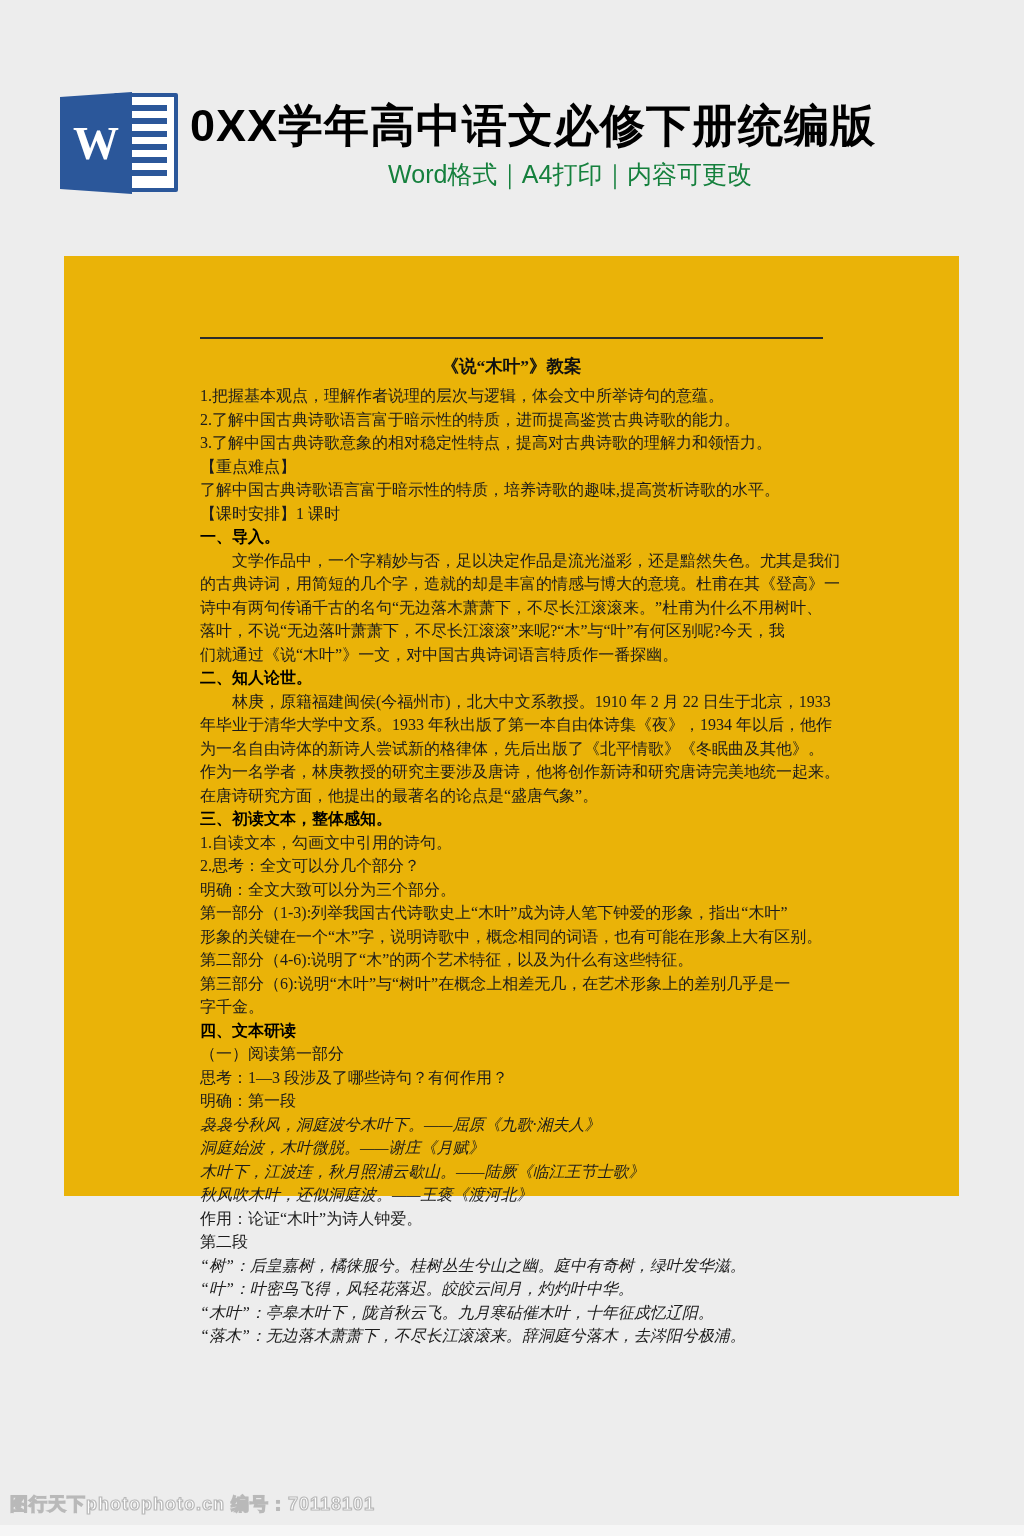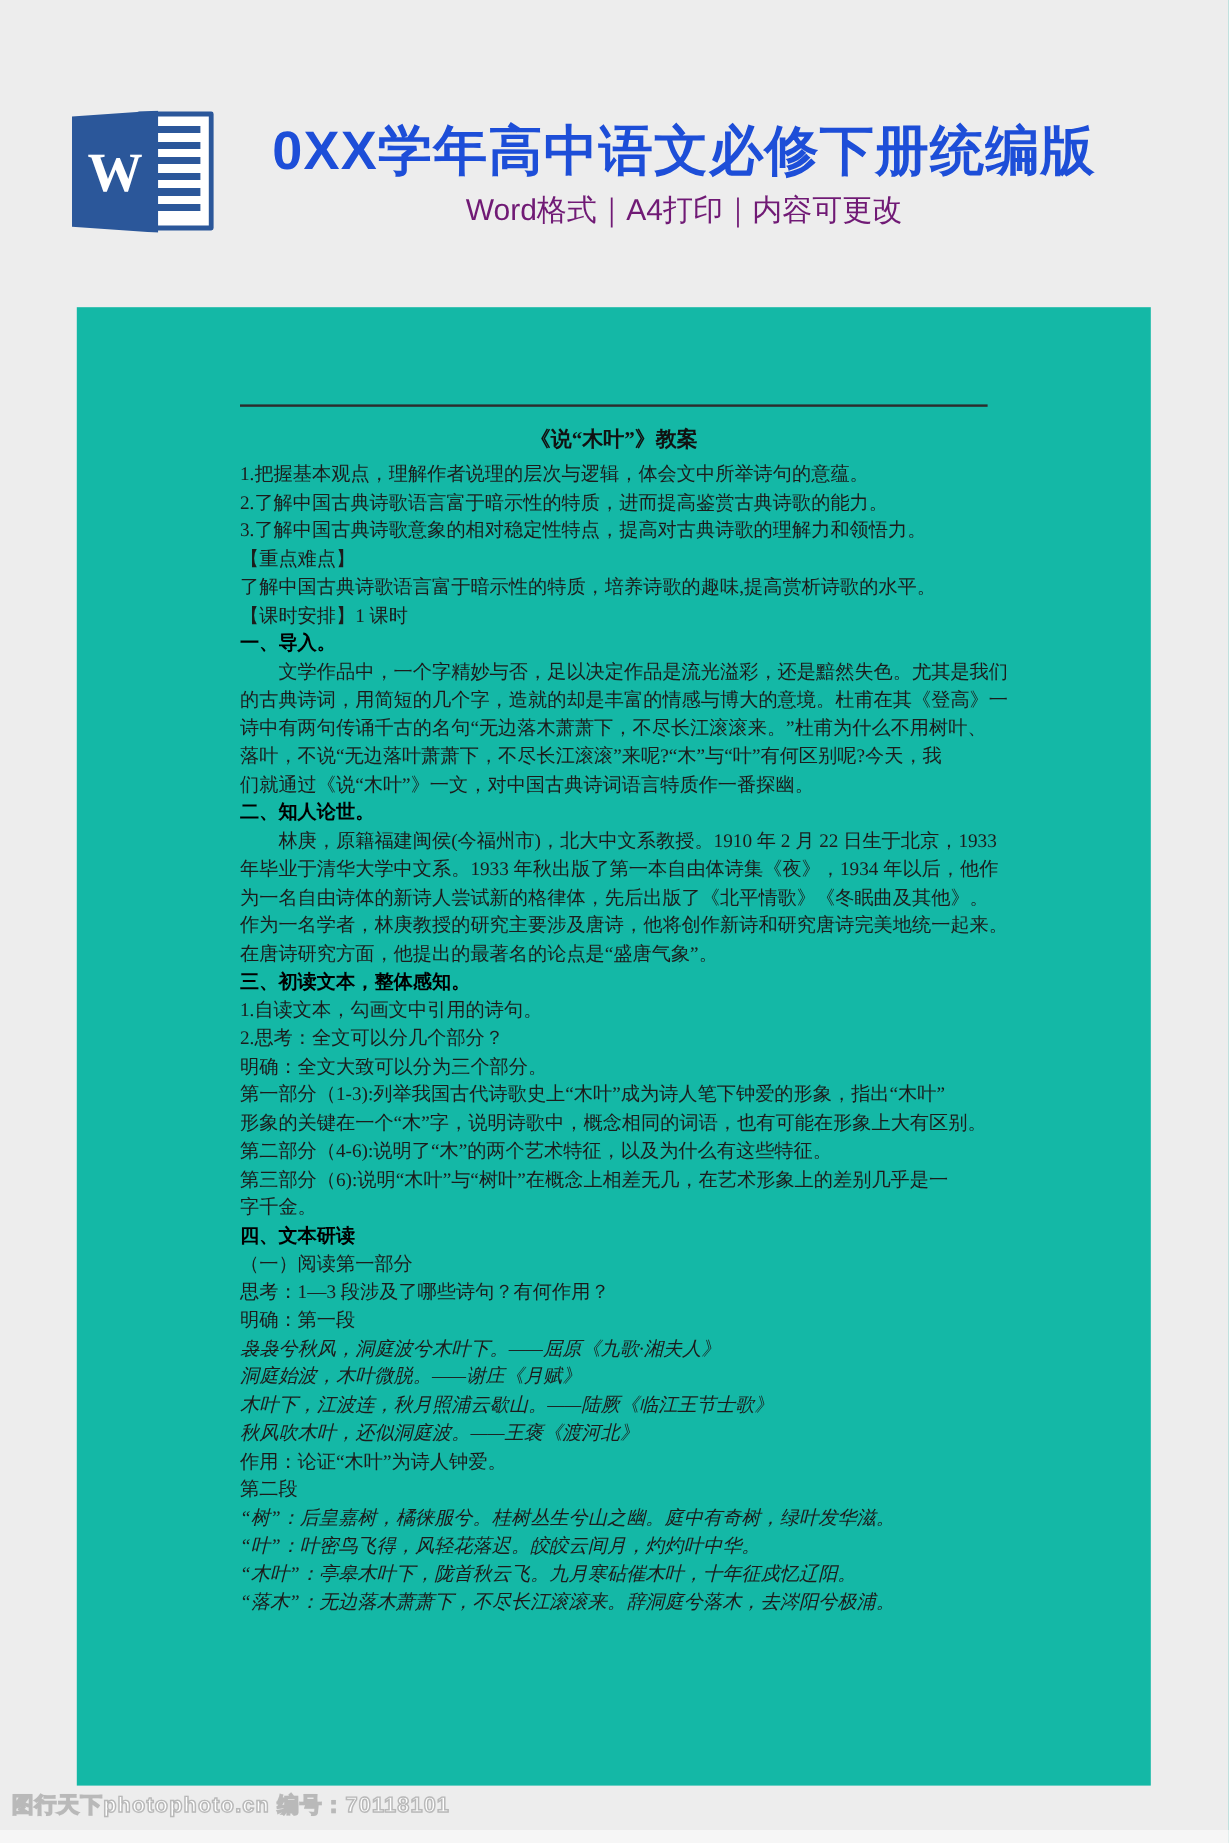--- a/index.html
+++ b/index.html
@@ -24,32 +24,32 @@
   .icon-front {
     position:absolute; left:0; top:2px; width:72px; height:102px;
     background:#2b579a;
     clip-path:polygon(0 5%, 100% 0, 100% 100%, 0 95%);
     display:flex; align-items:center; justify-content:center;
   }
   .icon-front span { color:#fff; font-size:46px; font-weight:700; font-family:"Liberation Serif", serif; }
 
   .header-title {
     position:absolute; left:190px; top:96px; width:760px;
-    text-align:center; font-size:45px; font-weight:700; color:#1d4ed8;
+    font-size:45px; font-weight:700; color:#000000;
     letter-spacing:1px; white-space:nowrap;
   }
   .header-subtitle {
     position:absolute; left:190px; top:158px; width:760px;
-    text-align:center; font-size:25px; color:#701a75; white-space:nowrap;
+    text-align:center; font-size:25px; color:#15803d; white-space:nowrap;
   }
 
   
   .page {
-    position:absolute; left:64px; top:256px; width:895px; height:1232px;
-    background:#14b8a6;
+    position:absolute; left:64px; top:256px; width:895px; height:940px;
+    background:#eab308;
   }
   .page-inner { margin:0 136px; width:623px; }
   .rule { margin-top:81px; border-top:2px solid #2c2c2c; }
   .doc-title {
     margin-top:14px;
     text-align:center; font-weight:700; font-size:17.5px; line-height:26px;
     color:#111; font-family:"Liberation Serif", serif; white-space:nowrap;
   }
   .doc-lines { margin-top:5px; }
   .doc-line {

